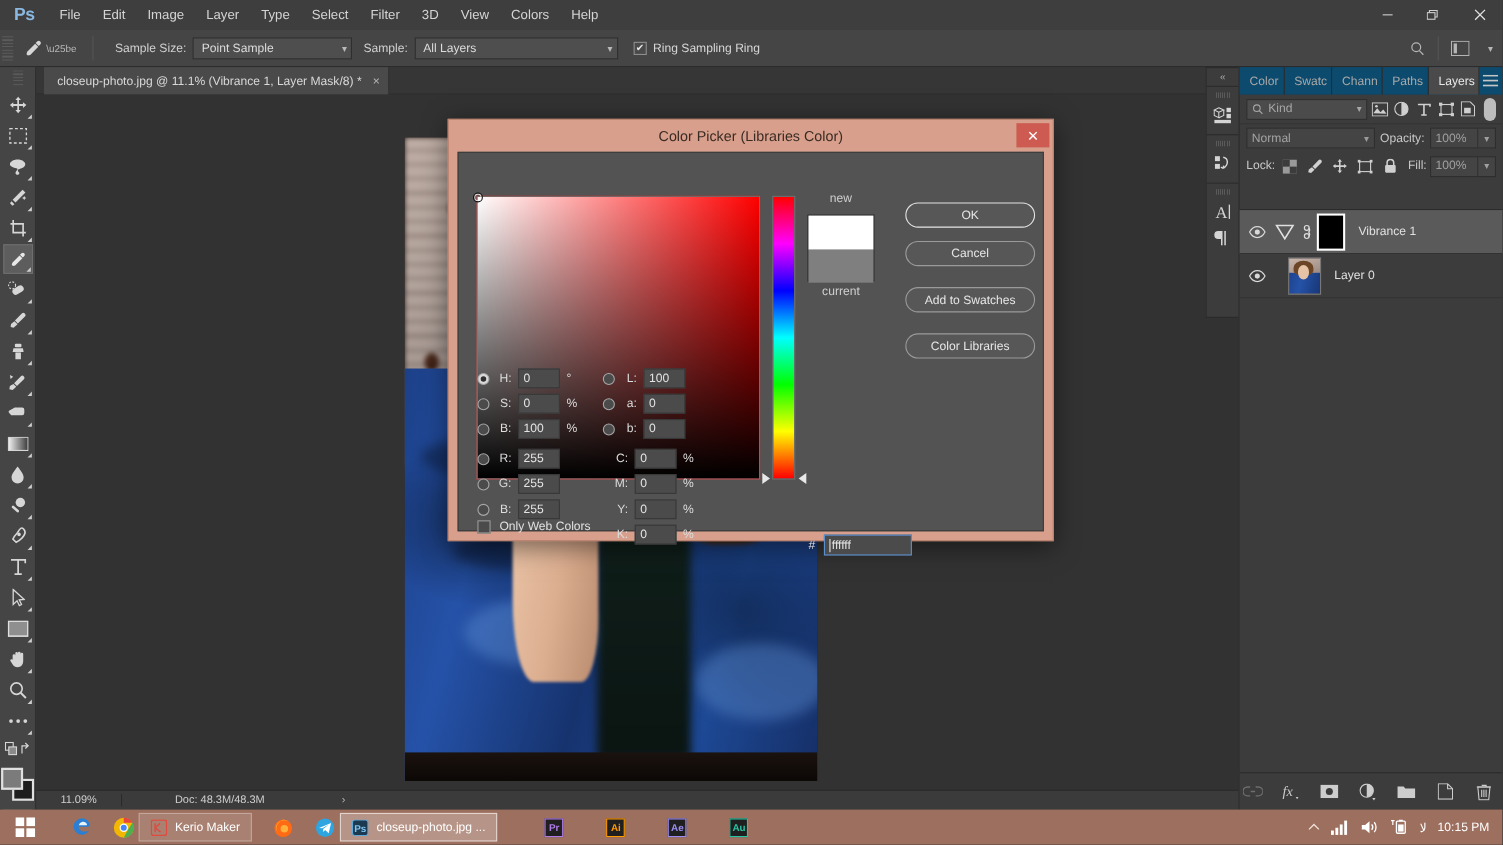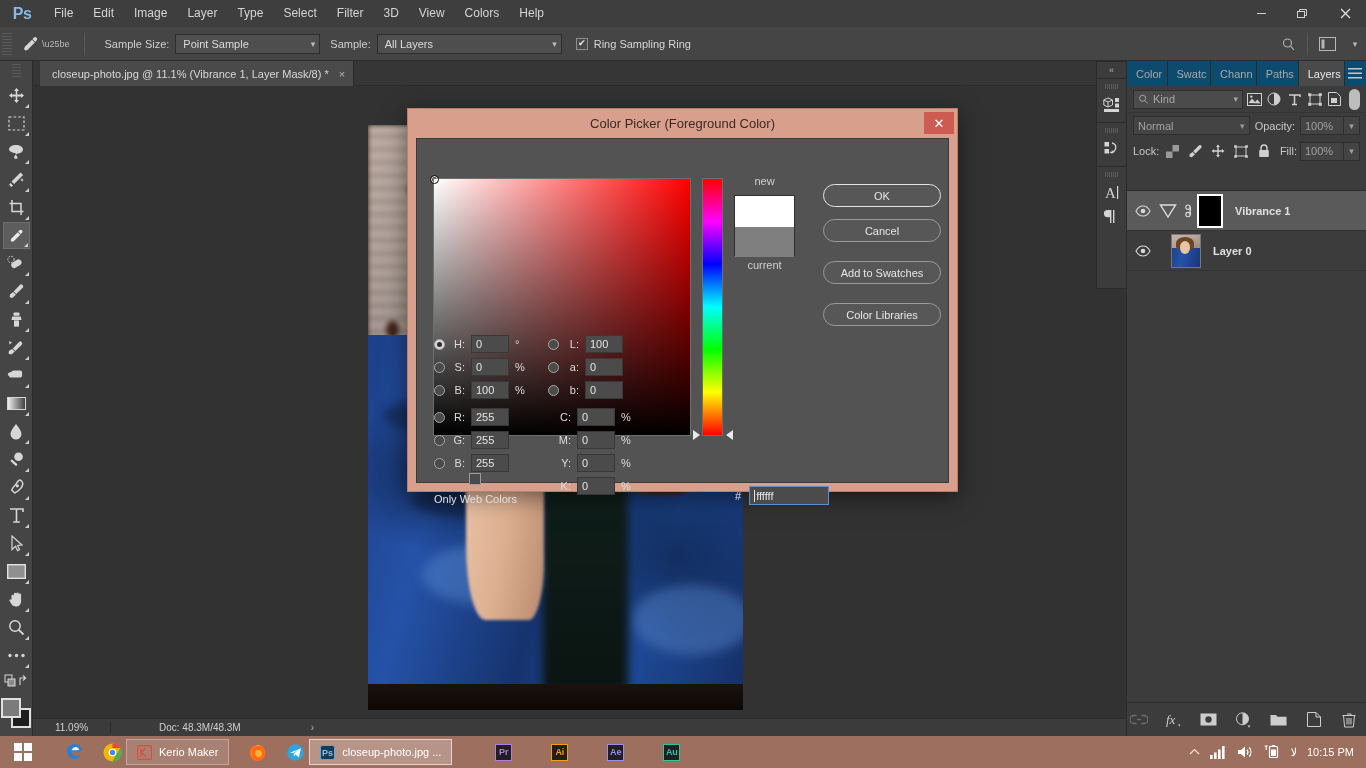--- a/index.html
+++ b/index.html
@@ -188,21 +188,21 @@
   .mask-thumb { width: 26px; height: 34px; background: #000; border: 2px solid #fff; }
   .layer-thumb { width: 30px; height: 34px; border: 1px solid #777; overflow: hidden; position: relative;
     background: linear-gradient(160deg,#c5b2a8,#8c7a72); }
   .lt-wall { position: absolute; inset: 0 0 55% 0; background: linear-gradient(160deg,#cbb6ab,#9a8880); }
   .lt-jacket { position: absolute; left: -10%; right: -10%; bottom: 0; height: 58%;
     background: linear-gradient(105deg,#1c3f86,#2552a8 40%,#16336e); }
   .lt-face { position: absolute; left: 28%; top: 20%; width: 38%; height: 40%;
     background: #e8c4a6; border-radius: 50%; }
   .lt-hair { position: absolute; left: 16%; top: 8%; width: 64%; height: 40%;
     background: #6b4526; border-radius: 50% 50% 30% 30%; }
-  .layer-name { margin-left: 12px; color: #e0e0e0; font-size: 11px; font-weight: bold; }
+  .layer-name { margin-left: 12px; color: #e0e0e0; font-size: 11px; }
   .panel-foot { position: absolute; left: 0; right: 0; bottom: 0; height: 34px;
     background: #3c3c3c; border-top: 1px solid #2b2b2b;
     display: flex; align-items: center; justify-content: center; gap: 15px; padding-right: 6px; }
   .pf-icon { width: 20px; height: 20px; display: flex; align-items: center; justify-content: center;
     color: #cdcdcd; position: relative; }
   .pf-icon.dim { color: #6e6e6e; }
 
   
   .dialog {
     position: absolute; left: 407px; top: 108px; width: 551px; height: 384px;
@@ -259,21 +259,21 @@
   .radio { width: 11px; height: 11px; border-radius: 50%; border: 1px solid #a7a7a7;
     background: #4b4b4b; display: inline-flex; align-items: center; justify-content: center; }
   .radio.on { background: #d9d9d9; }
   .radio.on::after { content: ""; width: 5px; height: 5px; border-radius: 50%; background: #2e2e2e; }
   .frow { position: absolute; display: flex; align-items: center; gap: 6px; }
   .flbl { color: #dcdcdc; font-size: 11px; width: 14px; text-align: right; }
   .finp { width: 38px; height: 18px; background: #4b4b4b; border: 1px solid #383838;
     color: #e4e4e4; font-size: 11px; display: flex; align-items: center; padding-left: 4px; }
   .funit { color: #dcdcdc; font-size: 11px; }
   .webchk { position: absolute; left: 17px; top: 334px; display: flex; align-items: center; gap: 8px;
-    color: #e0e0e0; font-size: 11px; flex-direction: column; }
+    color: #e0e0e0; font-size: 11px; }
   .webchk .box { width: 12px; height: 12px; border: 1px solid #9b9b9b; background: #4b4b4b; }
   .hexrow { position: absolute; left: 318px; top: 347px; display: flex; align-items: center; gap: 8px; }
   .hexrow .hash { color: #e0e0e0; font-size: 11px; }
   .hexinp { width: 80px; height: 19px; background: #4b4b4b; border: 1px solid #5a8fd0;
     color: #e4e4e4; font-size: 11px; display: flex; align-items: center; padding-left: 4px; }
   .caret { width: 1px; height: 12px; background: #e4e4e4; margin-right: 1px; }
 
   
   .taskbar {
     position: absolute; left: 0; bottom: 0; width: 1366px; height: 32px;
@@ -819,21 +819,21 @@
         <svg width="14" height="16" viewBox="0 0 14 16">
             <path d="M1.5 3.5 H12.5 L11.4 15 H2.6 z" fill="none" stroke="#cdcdcd"></path>
             <path d="M0.5 3.5 H13.5 M5 2 h4 v1.5 M5 6 V12.5 M7 6 V12.5 M9 6 V12.5" fill="none" stroke="#cdcdcd"></path>
           </svg>
       </div>
     </div>
   </div>
 
   <div class="dialog" style="background: rgb(216, 160, 140);">
     <div class="dlg-title">
-      <span>Color Picker (Foreground Color)</span>
+      <span>Color Picker (Libraries Color)</span>
       <div class="dlg-close">✕</div>
     </div>
 
     <div class="dlg-body">
 
       <div class="sq">
         <div class="sq-marker"></div>
       </div>
 
       <div class="huebar"></div>

